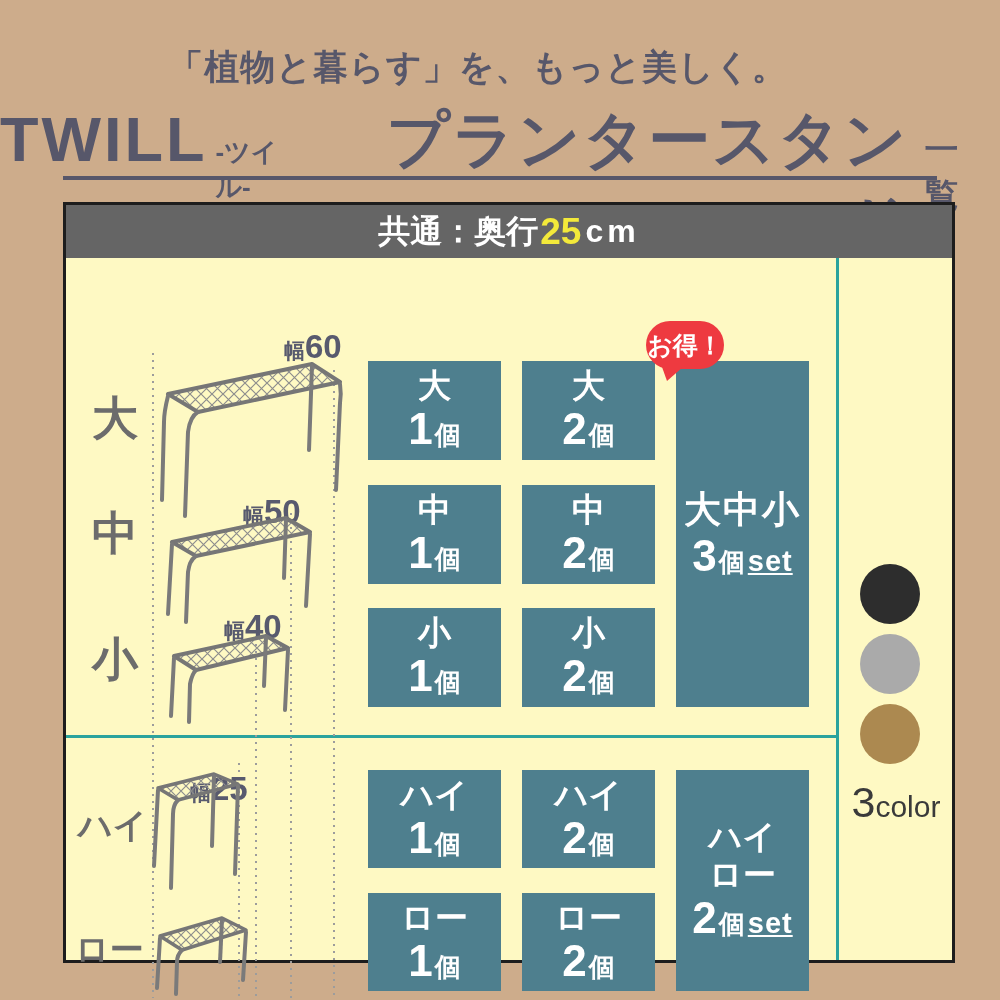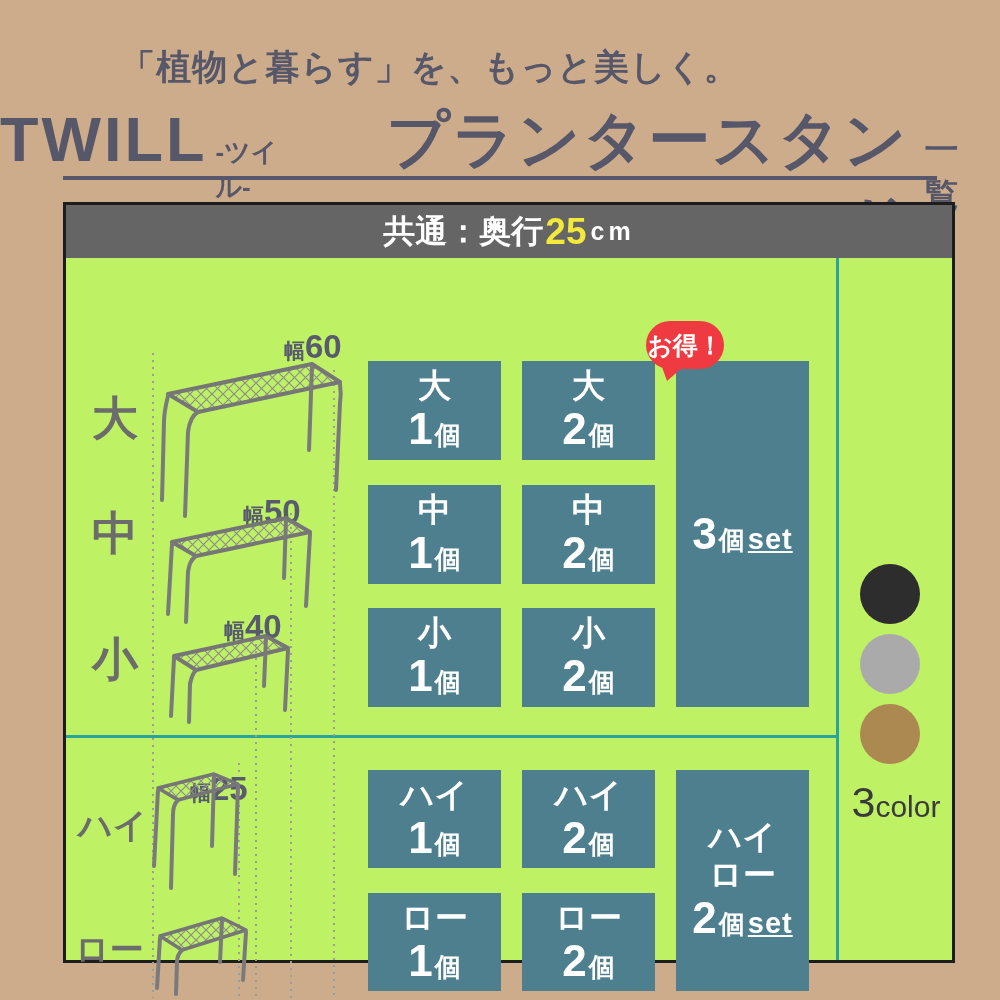--- a/index.html
+++ b/index.html
@@ -5,43 +5,43 @@
   html,body{margin:0;padding:0;}
   body{
     width:1000px;height:1000px;position:relative;overflow:hidden;
     background:#cdac8b;
     font-family:"Liberation Sans", sans-serif;
     -webkit-font-smoothing:antialiased;
   }
   
   .subtitle{
     position:absolute;top:44px;left:0;width:860px;text-align:center;
-    font-size:35px;font-weight:700;color:#57576a;letter-spacing:1px;
+    font-size:35px;font-weight:700;color:#57576a;letter-spacing:1px;padding-left:48px;
   }
   .title-row{
     position:absolute;top:96px;left:0;width:1000px;
     display:flex;justify-content:center;align-items:baseline;color:#57576a;
   }
   .brand{font-size:63px;font-weight:700;letter-spacing:3px;}
   .brand-reading{font-size:26px;font-weight:700;margin:0 14px 0 8px;}
   .product-name{font-size:62px;font-weight:700;letter-spacing:2px;text-align:right;}
   .title-suffix{font-size:34px;font-weight:700;margin-left:16px;letter-spacing:4px;margin-top:31px;}
   .title-rule{position:absolute;top:176px;left:63px;width:874px;height:4px;background:#57576a;}
   
   .panel{
     position:absolute;left:63px;top:202px;width:892px;height:761px;
-    background:#bef264;border:3px solid #1d1d1d;box-sizing:border-box;
+    background:#fef9c3;border:3px solid #1d1d1d;box-sizing:border-box;
   }
   .spec-bar{
     position:absolute;left:0;top:0;width:886px;height:53px;background:#656565;
     display:flex;justify-content:center;align-items:center;
     color:#ffffff;font-weight:700;font-size:32px;
   }
   .spec-highlight{color:#f3e93a;font-size:37px;margin:0 2px;}
-  .spec-suffix{font-size:25px;letter-spacing:4px;margin-left:2px;}
+  .spec-suffix{font-size:32px;letter-spacing:4px;margin-left:2px;}
   .content{position:absolute;left:0;top:53px;width:886px;height:702px;}
   
   .v-sep{position:absolute;left:770px;top:0;width:3px;height:702px;background:#2ba39d;}
   .h-sep{position:absolute;left:0;top:477px;width:770px;height:3px;background:#2ba39d;}
   
   .guide{position:absolute;width:2px;
     background:repeating-linear-gradient(to bottom,#9c9c9c 0 2px,transparent 2px 7px);}
   
   .size-label{position:absolute;color:#6c6c6c;font-weight:700;font-size:46px;line-height:1;}
   .hsize-label{position:absolute;color:#6c6c6c;font-weight:700;font-size:34px;line-height:1;}
@@ -220,20 +220,21 @@
         </div>
     </div>
     <div class="tile" style="left:456px;top:350px;height:99px;">
       <div class="tile-size">小</div>
       <div class="tile-count">
           <span class="tile-num">2</span>
           <span class="tile-unit">個</span>
         </div>
     </div>
     <div class="tile" style="left:610px;top:103px;height:346px;">
+      <div class="set-title">大中小</div>
       <div class="tile-count">
           <span class="tile-num">3</span>
           <span class="tile-unit">個</span>
           <span class="tile-suffix">set</span>
         </div>
     </div>
 
     <div class="tile" style="left:302px;top:512px;height:98px;">
       <div class="tile-size">ハイ</div>
       <div class="tile-count">

